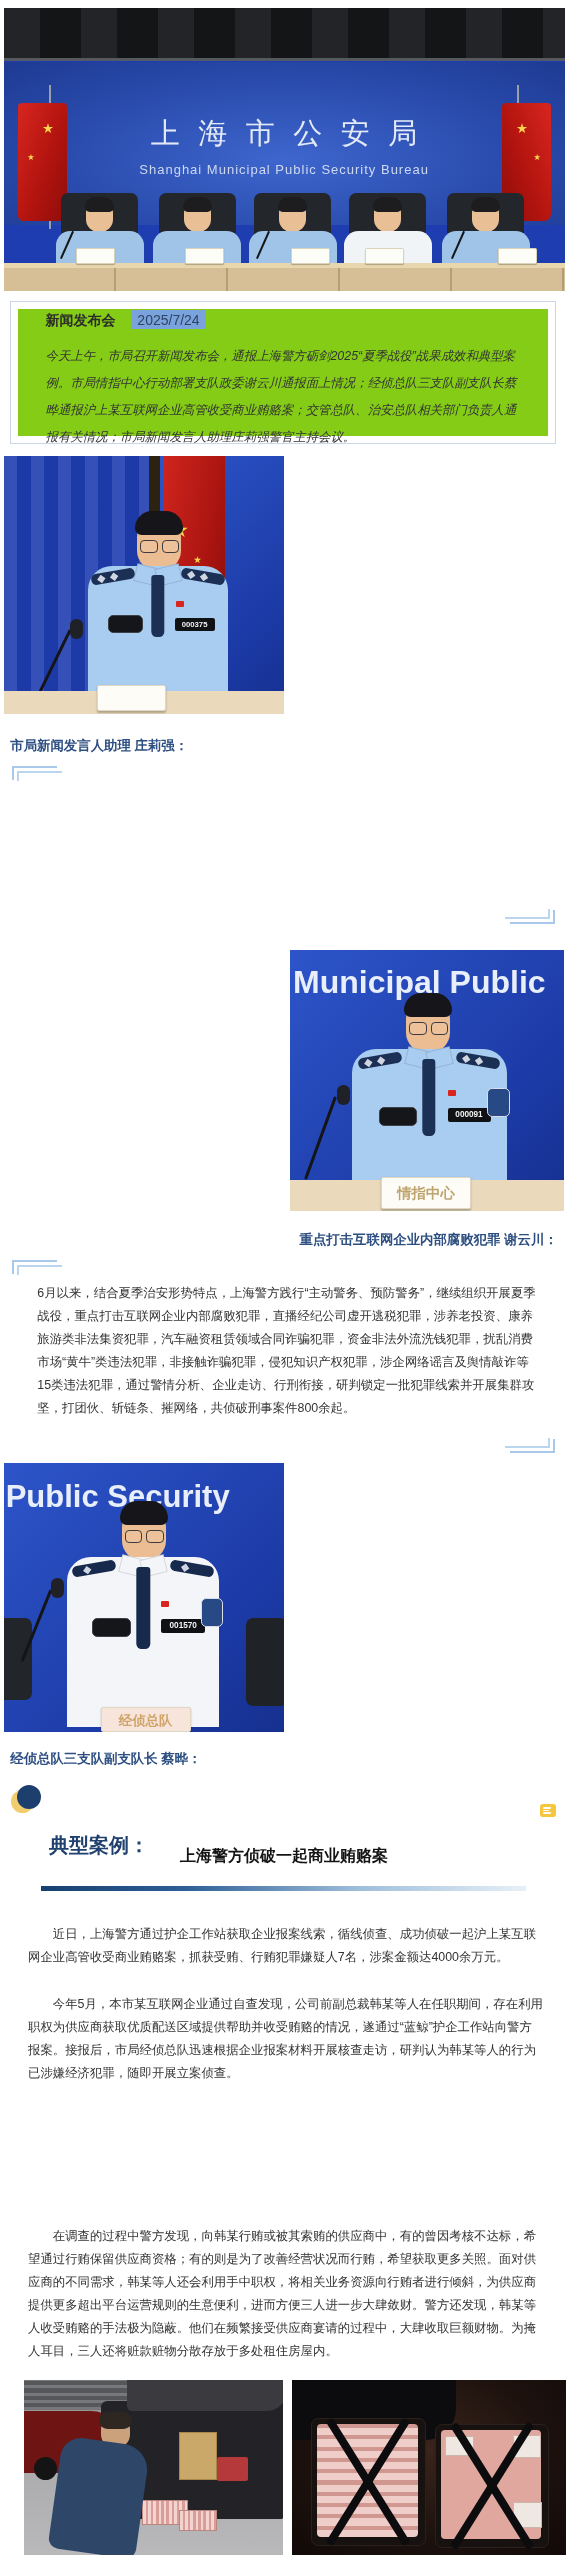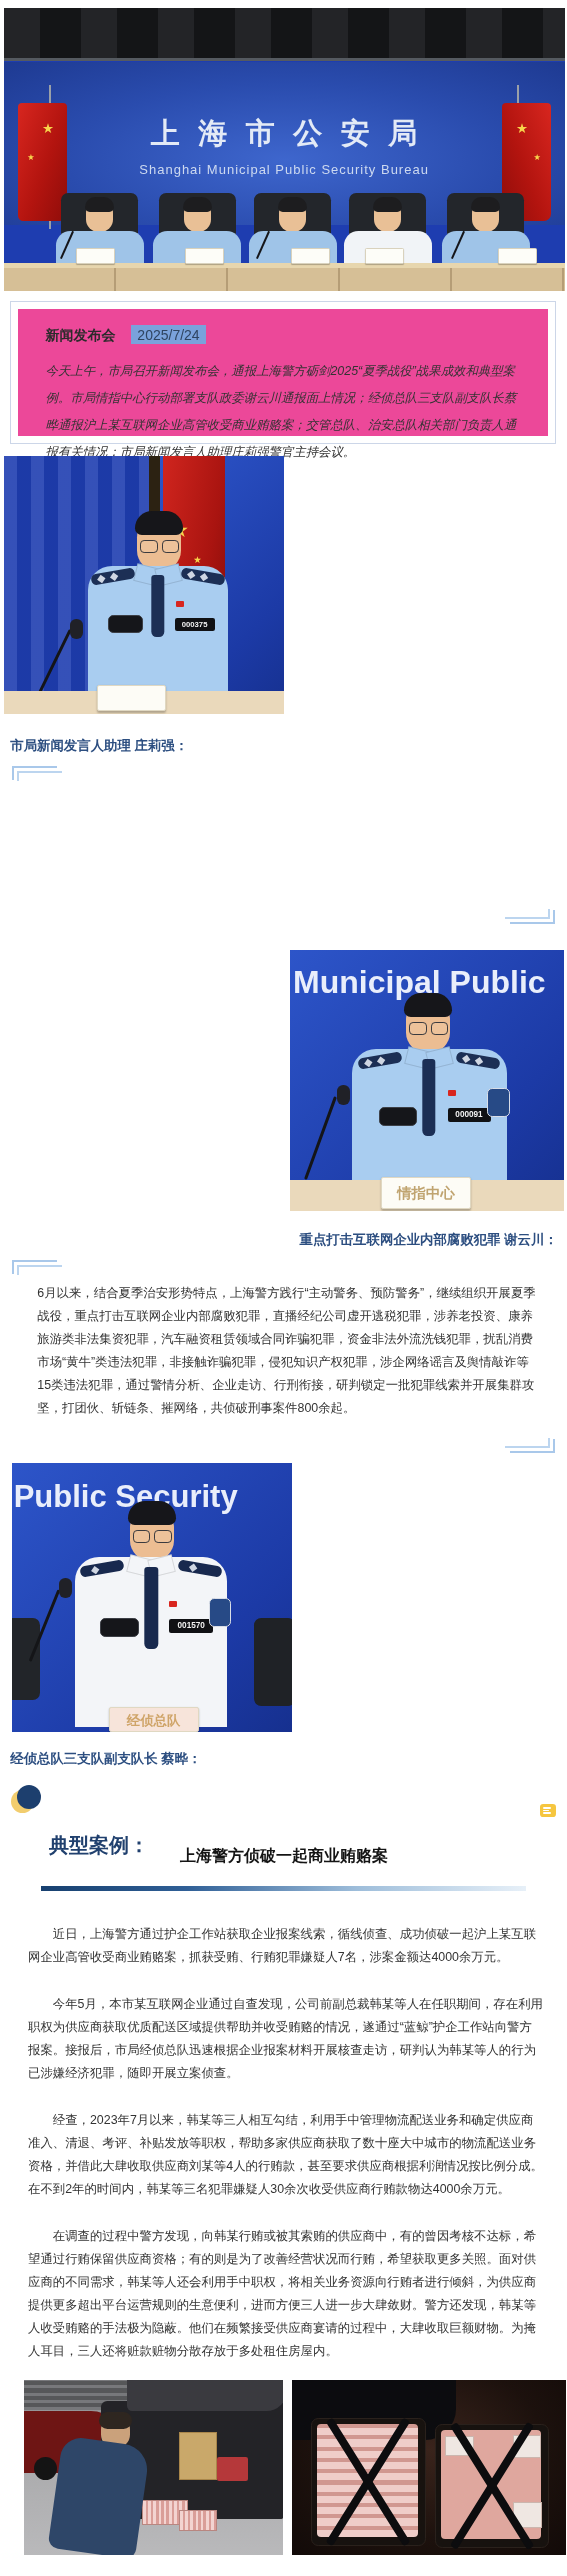--- a/index.html
+++ b/index.html
@@ -7,40 +7,40 @@
         font-family:"Liberation Sans","DejaVu Sans",sans-serif;}
   .abs{position:absolute;}
   
   .hero{left:3.6px;top:7.7px;width:561px;height:283px;background:#24449c;overflow:hidden;}
   .hero-ceiling{left:0;top:0;width:100%;height:50px;background:#17181a;
      background-image:repeating-linear-gradient(90deg,#232427 0 36px,#141517 36px 77px);}
   .hero-ceiling-line{left:0;top:50px;width:100%;height:3.1px;background:#555a60;}
   .hero-wall{left:0;top:54px;width:100%;height:163px;
      background:radial-gradient(ellipse at 50% 60%,#3e66cd 0%,#2a4cae 55%,#1e3a92 100%);}
   .hero-title{left:0;top:106px;width:100%;text-align:center;color:#e3eaf6;font-size:29px;
-     font-weight:bold;letter-spacing:18.5px;text-indent:18.5px;}
+     font-weight:normal;letter-spacing:18.5px;text-indent:18.5px;}
   .hero-sub{left:0;top:154px;width:100%;text-align:center;color:#cdd9f0;font-size:13px;letter-spacing:1px;}
   .pole{width:2.6px;height:144px;background:#9aa0a8;top:77px;}
   .flagcloth{width:49px;height:118px;background:linear-gradient(110deg,#d8261f 0%,#b3140f 55%,#8f0d0a 100%);
      top:95px;border-radius:4.1px 4.1px 7.2px 5.2px;}
   .flagcloth.right{background:linear-gradient(250deg,#d8261f 0%,#b3140f 55%,#8f0d0a 100%);}
   .fstar{position:absolute;color:#f7d44c;font-size:13.4px;}
   .chair{width:77px;height:67px;background:#23262b;border-radius:7.2px 7.2px 0 0;top:185px;}
   .officer-head{width:27px;height:32px;background:#e9c096;border-radius:12.4px;top:192px;}
   .officer-hair{position:absolute;left:-1px;top:-3.1px;width:29px;height:15.5px;background:#1d1d1f;border-radius:11.3px 11.3px 5.2px 5.2px;}
   .officer-body{width:88px;height:41px;border-radius:14.4px 14.4px 0 0;background:#9fc4e8;top:223px;}
   .officer-body.white{background:#f1f4f7;}
   .hero-desk{left:0;top:260px;width:100%;height:23px;background:#d6bf96;
      background-image:repeating-linear-gradient(90deg,transparent 0 110px,#b59d76 110px 112px);}
   .hero-desktop{left:0;top:255px;width:100%;height:6.2px;background:#e7d6ae;}
   .namecard{width:37px;height:14.4px;background:#fdfdf8;border:0.5px solid #d9d2bd;border-radius:1.5px;top:240px;box-shadow:0 1px 1px rgba(0,0,0,.25);}
   .mic{width:2.1px;height:30px;background:#15161a;top:222px;transform:rotate(24deg);}
   
   .intro{left:10.3px;top:301px;width:546px;height:143px;border:0.5px solid #ccd6e8;background:#fff;box-sizing:border-box;padding:7.2px;}
-  .intro-in{width:100%;height:100%;background:#ec4899;box-sizing:border-box;padding:16px 27px;}
+  .intro-in{width:100%;height:100%;background:#84cc16;box-sizing:border-box;padding:1px 27px;}
   .intro-label{display:inline-block;font-size:14px;font-weight:bold;color:#2b2b2b;}
   .date-chip{display:inline-block;margin-left:13.4px;font-size:14px;color:#2f4461;background:#7aa2dc;padding:1.5px 6.2px;}
   .intro-body{margin-top:13.4px;font-size:12.4px;line-height:27px;color:#333;font-style:italic;}
   
   .scene{overflow:hidden;background:#1e3db0;}
   .wood{background:linear-gradient(90deg,#dcae5d 0%,#d2a14c 60%,#c6923e 100%);
      background-image:repeating-linear-gradient(90deg,rgba(255,255,255,.10) 0 13.4px,rgba(0,0,0,.05) 13.4px 27px);}
   .bluewall{background:linear-gradient(135deg,#2d55c9 0%,#1c3aa6 70%,#16308f 100%);}
   .backdrop-en{color:#e9eefb;font-weight:bold;white-space:nowrap;}
   .flagdrape{background:linear-gradient(100deg,#d0251e 0%,#a91410 60%,#7e0c09 100%);}
@@ -258,21 +258,21 @@
     <div class="cardtent" style="left:91px;bottom:2.1px;width:88px;height:30px;font-size:14.4px;line-height:30px;">情指中心</div>
   </div>
   <div class="caption" style="right:10.3px;top:1231px;text-align:right;">重点打击互联网企业内部腐败犯罪 谢云川：</div>
 
   <div class="quote" style="top:1260px;height:193px;">
     <span class="ctl"></span>
     <span class="cbr"></span>
     <div class="quote-text">6月以来，结合夏季治安形势特点，上海警方践行“主动警务、预防警务”，继续组织开展夏季战役，重点打击互联网企业内部腐败犯罪，直播经纪公司虚开逃税犯罪，涉养老投资、康养旅游类非法集资犯罪，汽车融资租赁领域合同诈骗犯罪，资金非法外流洗钱犯罪，扰乱消费市场“黄牛”类违法犯罪，非接触诈骗犯罪，侵犯知识产权犯罪，涉企网络谣言及舆情敲诈等15类违法犯罪，通过警情分析、企业走访、行刑衔接，研判锁定一批犯罪线索并开展集群攻坚，打团伙、斩链条、摧网络，共侦破刑事案件800余起。</div>
   </div>
 
-  <div class="abs scene" style="left:3.6px;top:1463px;width:280px;height:269px;margin-left:8px;">
+  <div class="abs scene" style="left:3.6px;top:1463px;width:280px;height:269px;">
     <div class="abs bluewall" style="left:0;top:0;width:100%;height:100%;"></div>
     <div class="abs backdrop-en" style="left:2.1px;top:15.5px;font-size:31px;">Public Security</div>
     <div class="abs" style="left:-7.2px;top:155px;width:36px;height:82px;background:#222529;border-radius:7.2px;"></div>
     <div class="abs" style="left:242px;top:155px;width:41px;height:88px;background:#1f2226;border-radius:7.2px;"></div>
     <div class="abs" style="left:78px;top:44px;">
       <div class="sp-head abs" style="left:40px;top:0;">
         <i class="sp-hair"></i>
         <span class="glasses">
             <i></i>
             <i class="r"></i>
@@ -311,21 +311,20 @@
     <i style="top:3.1px;width:8.2px;"></i>
       <i style="top:5.7px;width:6.2px;"></i>
       <i style="top:8.2px;width:8.2px;"></i>
   </div>
 
   <div class="case-title" style="top:1846px;">上海警方侦破一起商业贿赂案</div>
   <div class="divider" style="top:1886px;"></div>
 
   <div class="para" style="top:1923px;">近日，上海警方通过护企工作站获取企业报案线索，循线侦查、成功侦破一起沪上某互联网企业高管收受商业贿赂案，抓获受贿、行贿犯罪嫌疑人7名，涉案金额达4000余万元。</div>
   <div class="para" style="top:1993px;">今年5月，本市某互联网企业通过自查发现，公司前副总裁韩某等人在任职期间，存在利用职权为供应商获取优质配送区域提供帮助并收受贿赂的情况，遂通过“蓝鲸”护企工作站向警方报案。接报后，市局经侦总队迅速根据企业报案材料开展核查走访，研判认为韩某等人的行为已涉嫌经济犯罪，随即开展立案侦查。</div>
-  <div class="para" style="top:2109px;">经查，2023年7月以来，韩某等三人相互勾结，利用手中管理物流配送业务和确定供应商准入、清退、考评、补贴发放等职权，帮助多家供应商获取了数十座大中城市的物流配送业务资格，并借此大肆收取供应商刘某等4人的行贿款，甚至要求供应商根据利润情况按比例分成。在不到2年的时间内，韩某等三名犯罪嫌疑人30余次收受供应商行贿款物达4000余万元。</div>
   <div class="para" style="top:2225px;">在调查的过程中警方发现，向韩某行贿或被其索贿的供应商中，有的曾因考核不达标，希望通过行贿保留供应商资格；有的则是为了改善经营状况而行贿，希望获取更多关照。面对供应商的不同需求，韩某等人还会利用手中职权，将相关业务资源向行贿者进行倾斜，为供应商提供更多超出平台运营规则的生意便利，进而方便三人进一步大肆敛财。警方还发现，韩某等人收受贿赂的手法极为隐蔽。他们在频繁接受供应商宴请的过程中，大肆收取巨额财物。为掩人耳目，三人还将赃款赃物分散存放于多处租住房屋内。</div>
 
   <div class="abs ev garage" style="left:24px;top:2380px;width:259px;height:175px;">
     <div class="pipes"></div>
     <div class="redcar"></div>
     <div class="wheel" style="left:10.3px;top:77px;"></div>
     <div class="trunk"></div>
     <div class="trunklid"></div>
     <div class="abs" style="left:155px;top:52px;width:36px;height:46px;background:#c9a86a;border:1px solid #a9864a;"></div>
     <div class="abs" style="left:193px;top:77px;width:31px;height:24px;background:#b5383a;border-radius:2.1px;"></div>

